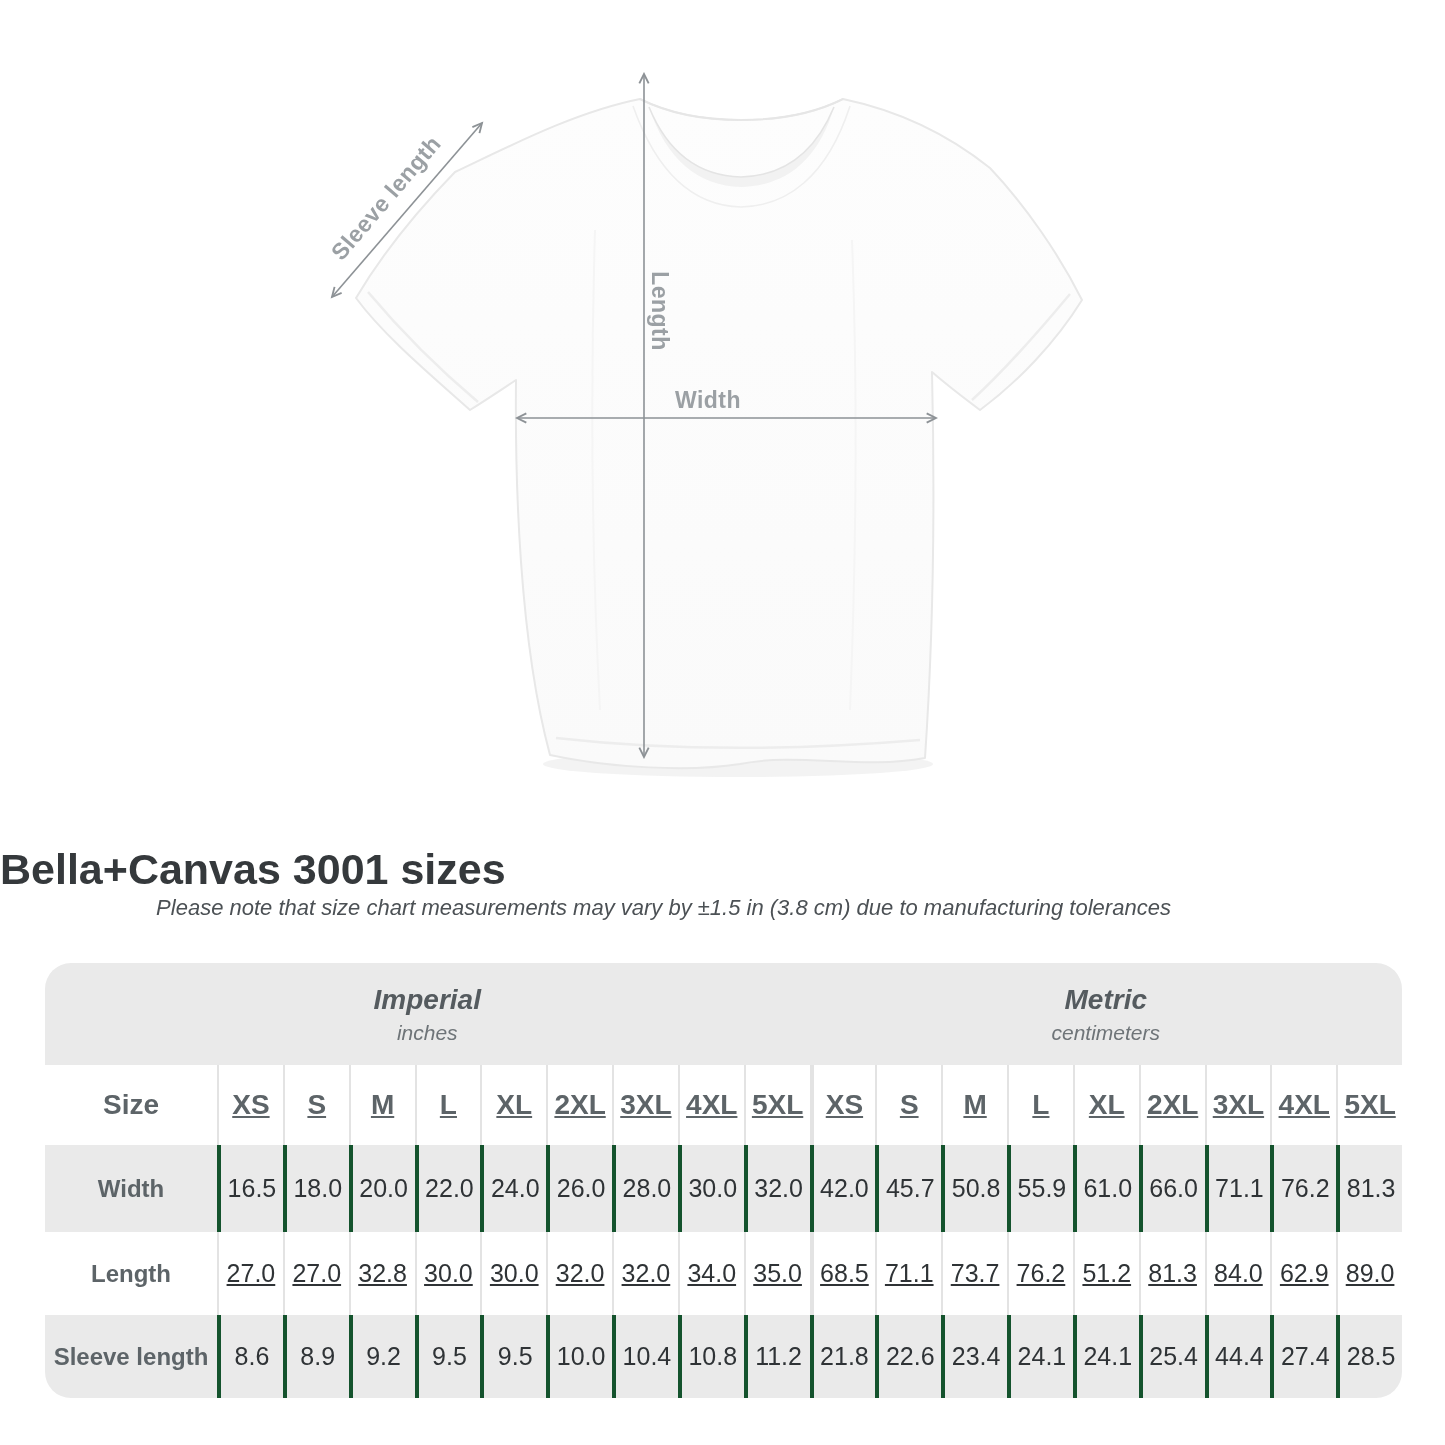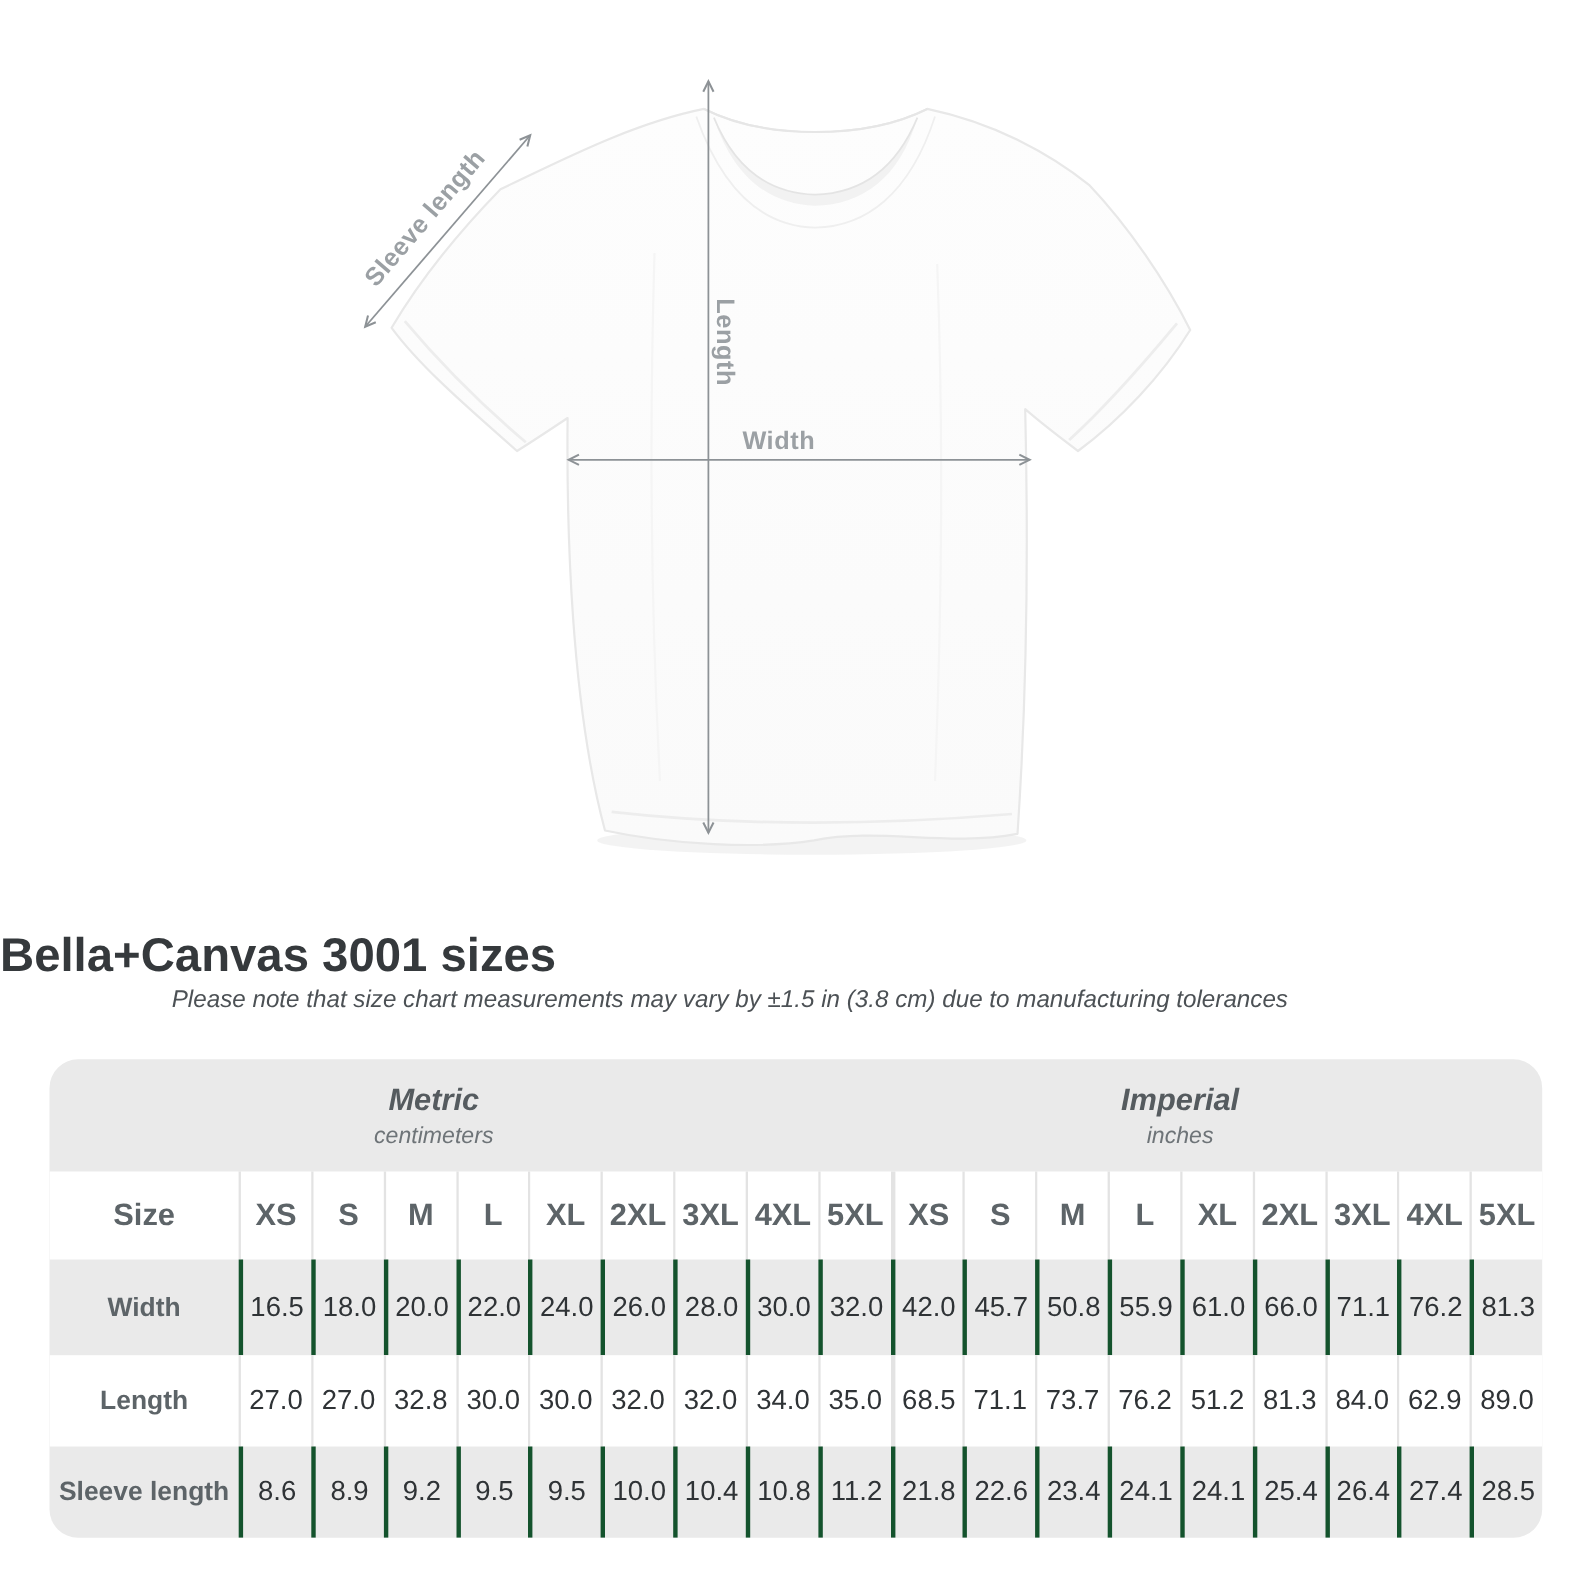--- a/index.html
+++ b/index.html
@@ -30,21 +30,21 @@
     display:grid;
     grid-template-columns:172px repeat(18,1fr);
     grid-template-rows:102px 80px 87px 83px 83px;
   }
   #sizeTable *{box-sizing:border-box;}
   .c{display:flex;align-items:center;justify-content:center;}
   .band{flex-direction:column;gap:5px;}
   .band-title{font-size:28px;font-weight:bold;font-style:italic;color:#555b5f;}
   .band-sub{font-size:21px;font-style:italic;color:#6e7478;}
   .bg-white{background:#ffffff;}
-  .sep-g{border-left:2px solid #e3e3e3;}
+  .sep-g{border-left:2px solid #e3e3e3;text-decoration:underline;}
   .sep-w{border-left:4px solid #14532d;}
   .mid{border-left-width:4px;}
   .hsize{font-size:28px;font-weight:bold;color:#5d6468;}
   .rlabel{font-size:24px;font-weight:bold;color:#5d6468;}
   .val{font-size:25px;color:#2f3336;}
 </style>
 </head>
 <body>
 
 <main>
@@ -106,27 +106,27 @@
       <text class="mlabel" x="392" y="203" text-anchor="middle" transform="rotate(-49.5 392 203)">Sleeve length</text>
       <text class="mlabel" x="652" y="311" text-anchor="middle" transform="rotate(90 652 311)">Length</text>
       <text class="mlabel" x="708" y="408" text-anchor="middle">Width</text>
     </svg>
   </figure>
 
   <h1 id="title" style="margin:0;">Bella+Canvas 3001 sizes</h1>
   <p id="note" style="margin:0;">Please note that size chart measurements may vary by ±1.5 in (3.8 cm) due to manufacturing tolerances</p>
 
   <section id="sizeTable">
+      <div class="c band" style="grid-column: span 10;">
+        <div class="band-title">Imperial</div>
+        <div class="band-sub">inches</div>
+      </div>
       <div class="c band" style="grid-column: span 9;">
         <div class="band-title">Metric</div>
         <div class="band-sub">centimeters</div>
-      </div>
-      <div class="c band" style="grid-column: span 10;">
-        <div class="band-title">Imperial</div>
-        <div class="band-sub">inches</div>
       </div>
       <div class="c bg-white hsize">Size</div>
       <div class="c bg-white hsize sep-g">XS</div>
       <div class="c bg-white hsize sep-g">S</div>
       <div class="c bg-white hsize sep-g">M</div>
       <div class="c bg-white hsize sep-g">L</div>
       <div class="c bg-white hsize sep-g">XL</div>
       <div class="c bg-white hsize sep-g">2XL</div>
       <div class="c bg-white hsize sep-g">3XL</div>
       <div class="c bg-white hsize sep-g">4XL</div>
@@ -187,18 +187,18 @@
       <div class="c val sep-w">10.0</div>
       <div class="c val sep-w">10.4</div>
       <div class="c val sep-w">10.8</div>
       <div class="c val sep-w">11.2</div>
       <div class="c val sep-w mid">21.8</div>
       <div class="c val sep-w">22.6</div>
       <div class="c val sep-w">23.4</div>
       <div class="c val sep-w">24.1</div>
       <div class="c val sep-w">24.1</div>
       <div class="c val sep-w">25.4</div>
-      <div class="c val sep-w">26.4</div>
+      <div class="c val sep-w">44.4</div>
       <div class="c val sep-w">27.4</div>
       <div class="c val sep-w">28.5</div>
     </section>
 
 </main>
 
 </body></html>

